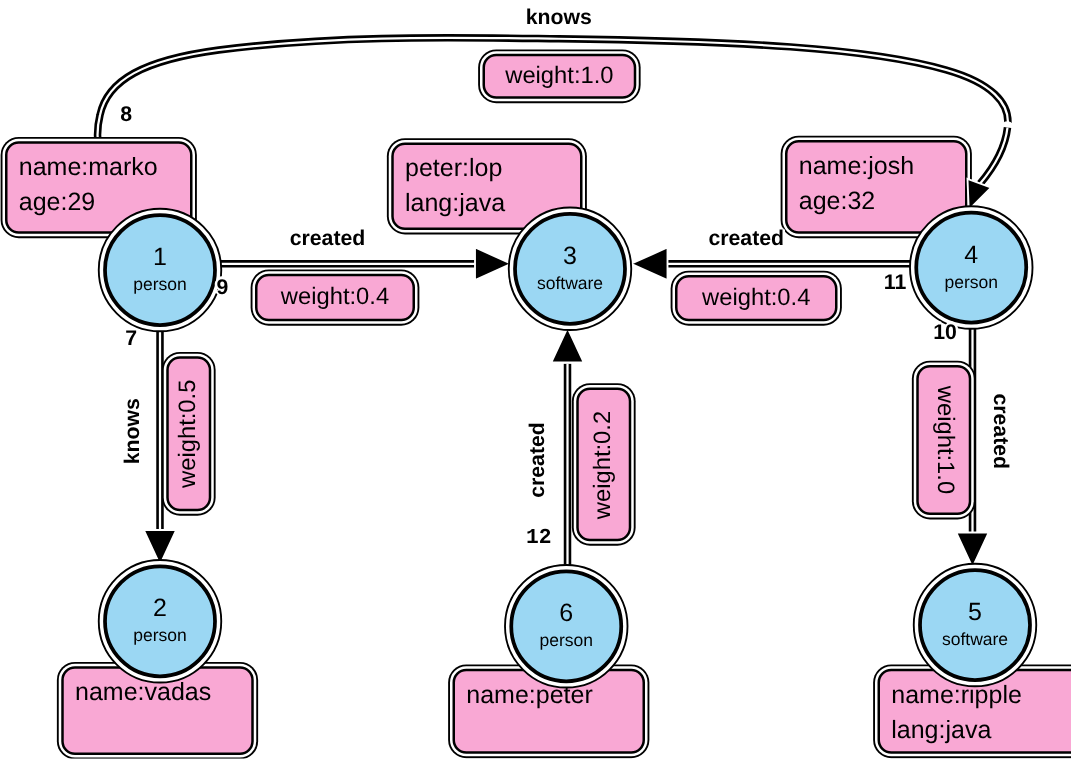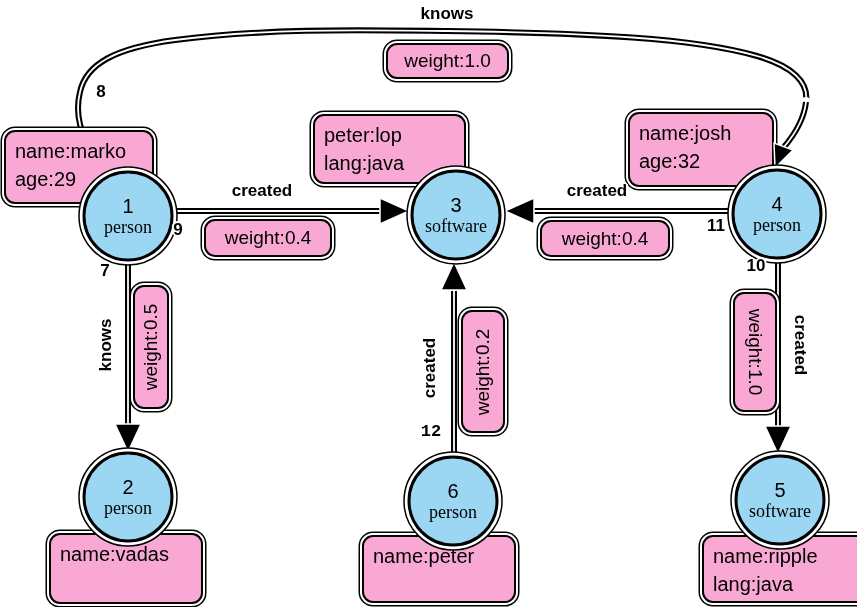--- a/index.html
+++ b/index.html
@@ -26,21 +26,21 @@
   .wbox{font-size:19px;display:flex;align-items:center;justify-content:center;white-space:nowrap;}
   .wbox .vtext{position:absolute;left:50%;top:50%;transform:translate(-50%,-50%) rotate(-90deg);white-space:nowrap;}
   .wbox.cw .vtext{transform:translate(-50%,-50%) rotate(90deg);}
 
   .halo{
     text-shadow:-2px 0 0 #fff,2px 0 0 #fff,0 -2px 0 #fff,0 2px 0 #fff,
                 -1px -1px 0 #fff,1px -1px 0 #fff,-1px 1px 0 #fff,1px 1px 0 #fff;
   }
   .nlabel{position:absolute;transform:translate(-50%,-50%);text-align:center;}
   .nlabel .nid{font-size:20px;line-height:22px;}
-  .nlabel .ntype{font-size:18px;line-height:20px;font-family:Liberation Serif, serif;}
+  .nlabel .ntype{font-size:14px;line-height:20px;}
   .elabel{position:absolute;transform:translate(-50%,-50%);font-weight:bold;font-size:17px;white-space:nowrap;}
   .elabel.rot-ccw{transform:translate(-50%,-50%) rotate(-90deg);}
   .elabel.rot-cw{transform:translate(-50%,-50%) rotate(90deg);}
   .enum{position:absolute;transform:translate(-50%,-50%);font-weight:bold;font-size:17px;}
 </style>
 </head>
 <body>
 
 <div class="canvas">
 
@@ -81,21 +81,21 @@
     </g>
 
     <g>
       <path class="edge-halo" d="M 778 256 L 778 426"></path>
       <path class="edge-line" d="M 778 256 L 778 426"></path>
       <path class="edge-core" d="M 778 256 L 778 426"></path>
       <polygon class="arrowhead" points="778,454 765,426 791,426"></polygon>
     </g>
   </svg>
 
-  <div class="pbox" style="left:4px;top:130px;width:150px;height:74px;">
+  <div class="pbox" style="left:4px;top:113px;width:150px;height:74px;">
     <div>name:marko</div>
     <div>age:29</div>
   </div>
   <div class="pbox" style="left:313px;top:114px;width:153px;height:70px;">
     <div>peter:lop</div>
     <div>lang:java</div>
   </div>
   <div class="pbox" style="left:628px;top:112px;width:146px;height:75px;">
     <div>name:josh</div>
     <div>age:32</div>

